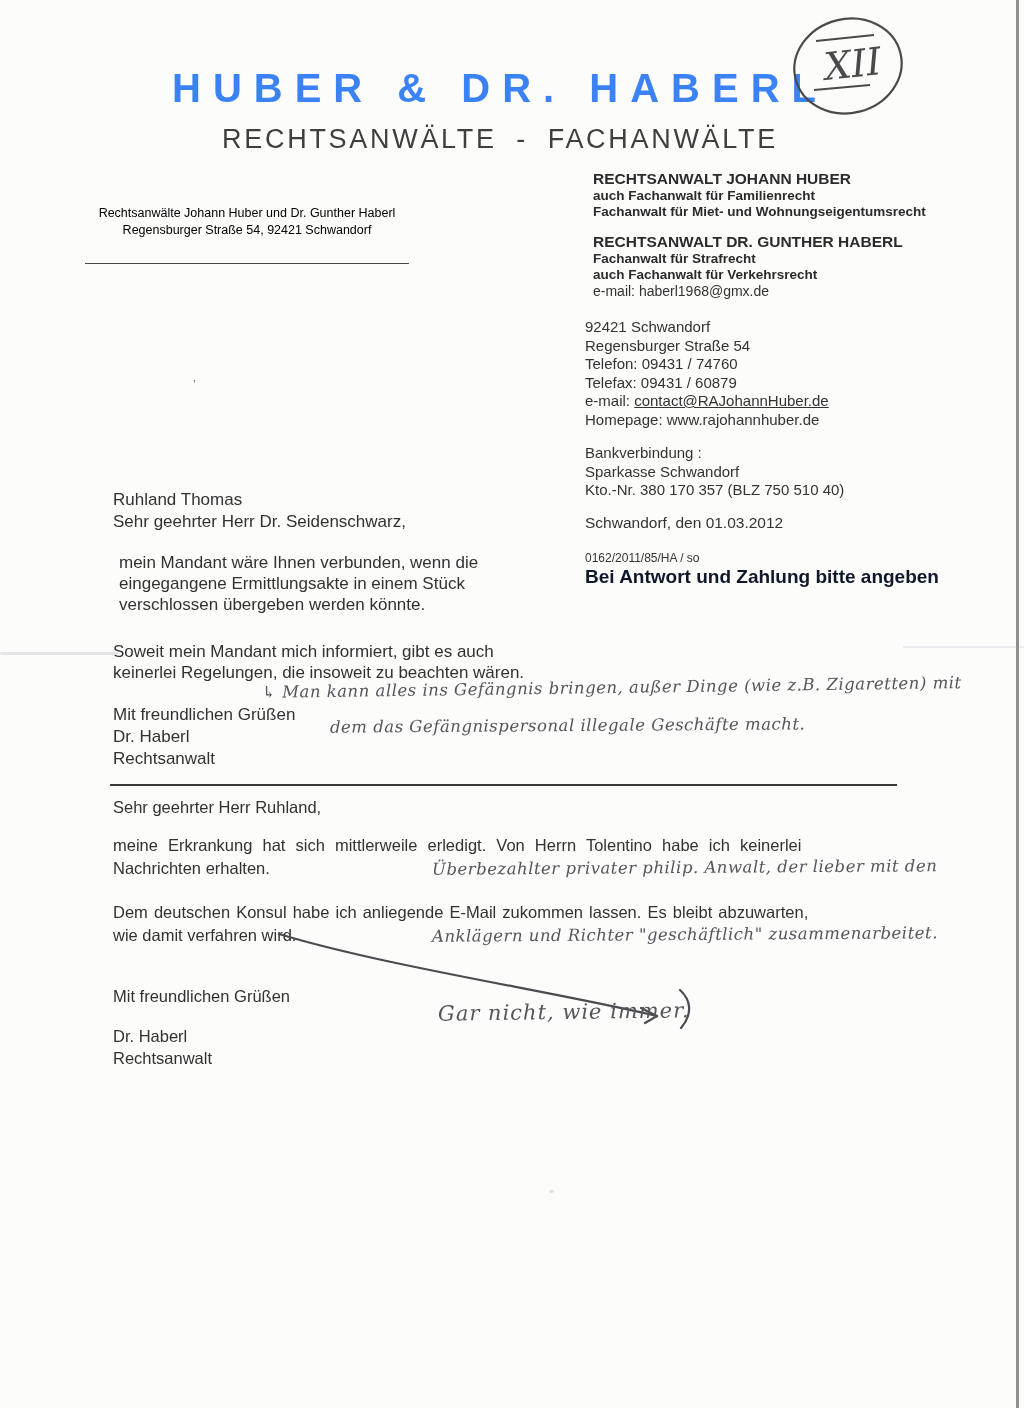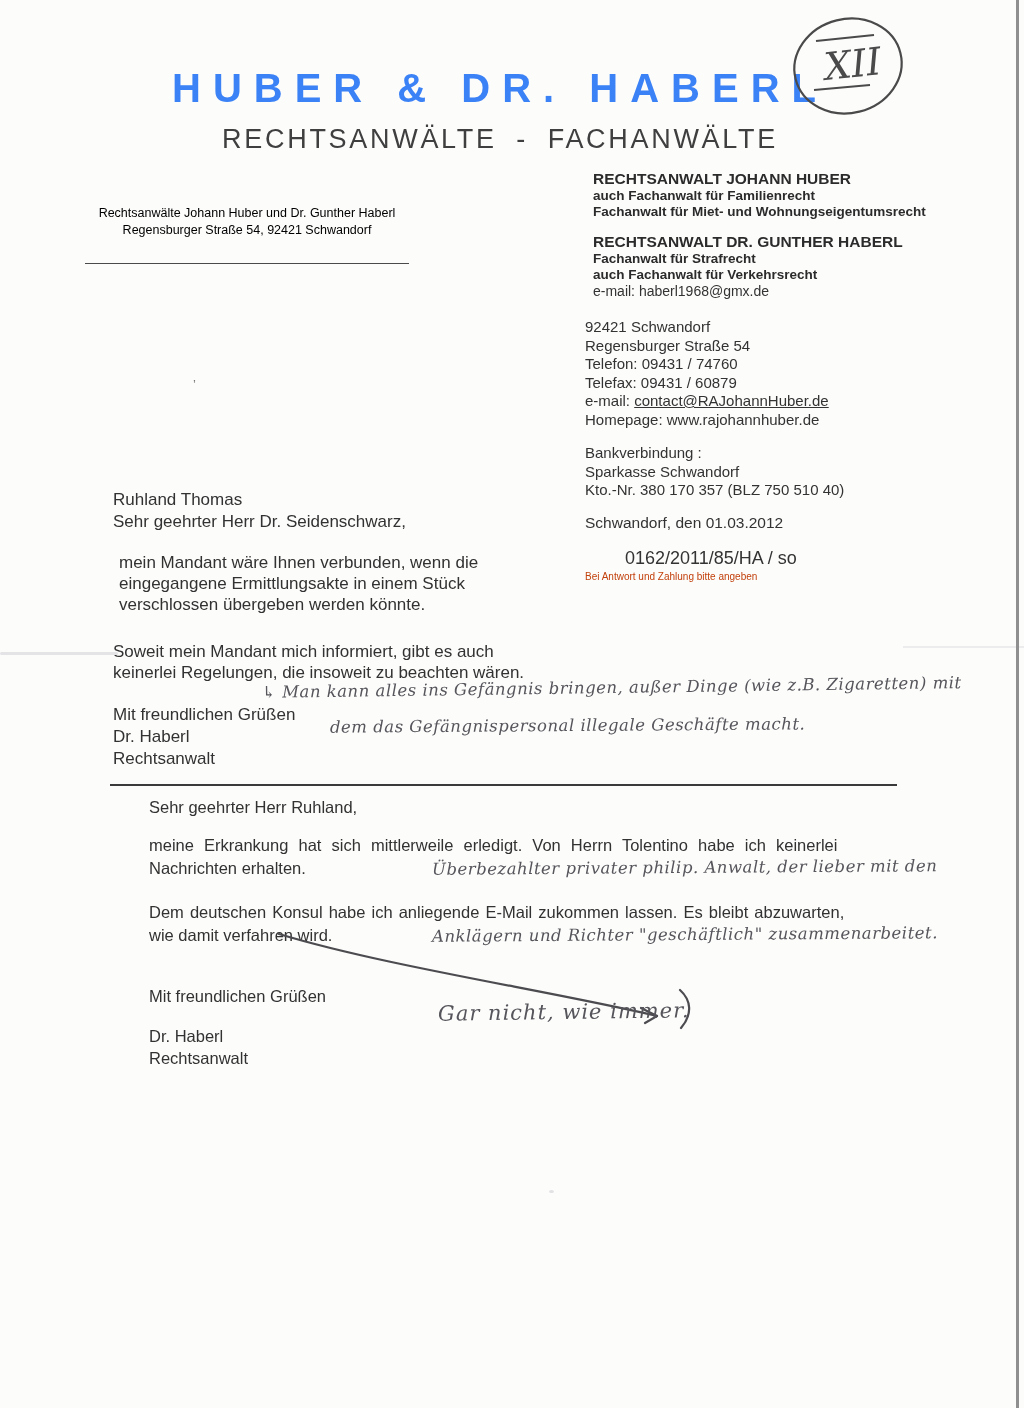--- a/index.html
+++ b/index.html
@@ -38,26 +38,26 @@
   
   .rightcol{left:585px;width:430px;font-size:15px;color:#333;}
   .lawyer-name{font-size:15.5px;font-weight:bold;color:#2b2b2b;line-height:18px;}
   .lawyer-qual{font-size:13.5px;font-weight:bold;color:#2b2b2b;line-height:15.5px;}
   .lawyer-email{font-size:14px;line-height:17px;margin-top:1px;}
   .gap14{height:14px;}
   .contact-line{line-height:18.5px;}
   .u{text-decoration:underline;}
   .bank-line{line-height:18.5px;}
   .date-line{font-size:15.5px;}
-  .ref{font-size:18px;line-height:19px;margin-left:40px;}
-  .ref-note{font-size:10px;font-weight:normal;color:#c2410c;line-height:17px;}
+  .ref{font-size:12px;line-height:19px;}
+  .ref-note{font-size:19px;font-weight:bold;color:#0f172a;line-height:17px;}
   
   .body-line{font-size:17px;line-height:21px;color:#323232;}
   .bold{font-weight:normal;text-align:right;}
-  .letter2-line{font-size:16.5px;line-height:23px;color:#323232;white-space:nowrap;margin-left:36px;}
+  .letter2-line{font-size:16.5px;line-height:23px;color:#323232;white-space:nowrap;}
   .js1{word-spacing:5.5px;}
   .js2{word-spacing:1.5px;text-align:center;}
   
   .hw{
     font-family:"DejaVu Serif",serif;font-style:italic;
     color:#55555b;white-space:nowrap;
   }
   .hw17{font-size:16.5px;letter-spacing:0.5px;}
   .hw21{font-size:21px;letter-spacing:1px;}
   .rot-1{transform:rotate(-0.8deg);}

